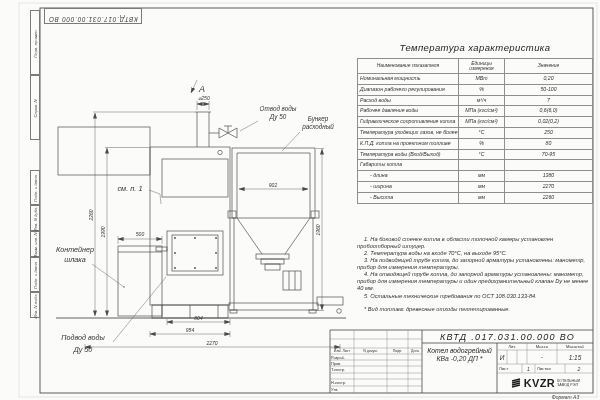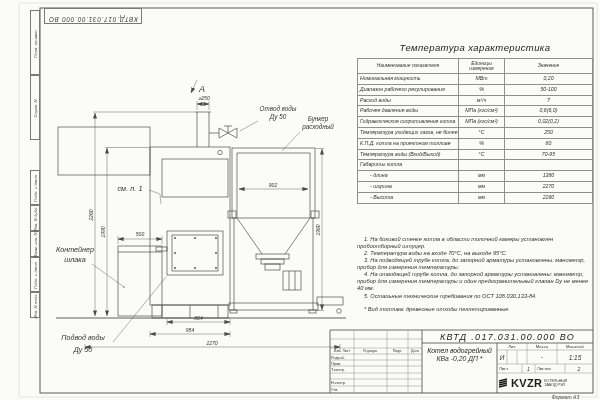--- a/index.html
+++ b/index.html
@@ -23,21 +23,21 @@
   
   .vs{position:absolute;left:30px;width:10px;border:.5px solid #7a7a7a;background:transparent}
   .vs>span{position:absolute;left:0;top:0;height:10px;line-height:10px;transform-origin:0 0;transform:rotate(-90deg) translateX(-100%);text-align:center;font-size:4.3px;font-style:italic;white-space:nowrap;color:#4a4a4a;display:block}
   
   #topstamp{position:absolute;left:44px;top:8px;width:98px;height:16px;border:.5px solid #7a7a7a}
   #topstamp>span{display:block;width:100%;height:100%;line-height:15px;text-align:center;transform:rotate(180deg);font:italic 6.3px "Liberation Sans",sans-serif;letter-spacing:.8px;color:#3a3a3a}
   .tbt{position:absolute;color:#333}
   .f36{font-size:3.6px}.f39{font-size:3.9px}.f42{font-size:4.2px}.f5{font-size:5px}.f6{font-size:6px}.f65{font-size:6.5px}
   #docnum{font:italic 9px "Liberation Sans",sans-serif;letter-spacing:1.3px;color:#222}
   #bname{font:italic 6.8px/8px "Liberation Sans",sans-serif;color:#222}
-  #brandrow{display:flex;align-items:center;gap:2px}
+  #brandrow{display:flex;align-items:center;justify-content:center;gap:2px}
   #brandtxt{font-weight:bold;font-size:11px;letter-spacing:.3px;color:#1c1c1c}
   #brandsub{font-size:3.7px;line-height:4.2px;text-align:left;color:#333}
   #fmt{font:italic 5px "Liberation Sans",sans-serif;color:#444}
 </style>
 </head>
 <body>
 
 <svg width="600" height="400" viewBox="0 0 600 400">
   <defs>
     <marker id="ar" viewBox="0 0 6 4" markerWidth="6" markerHeight="4" refX="5.6" refY="2" orient="auto-start-reverse" markerUnits="userSpaceOnUse">

